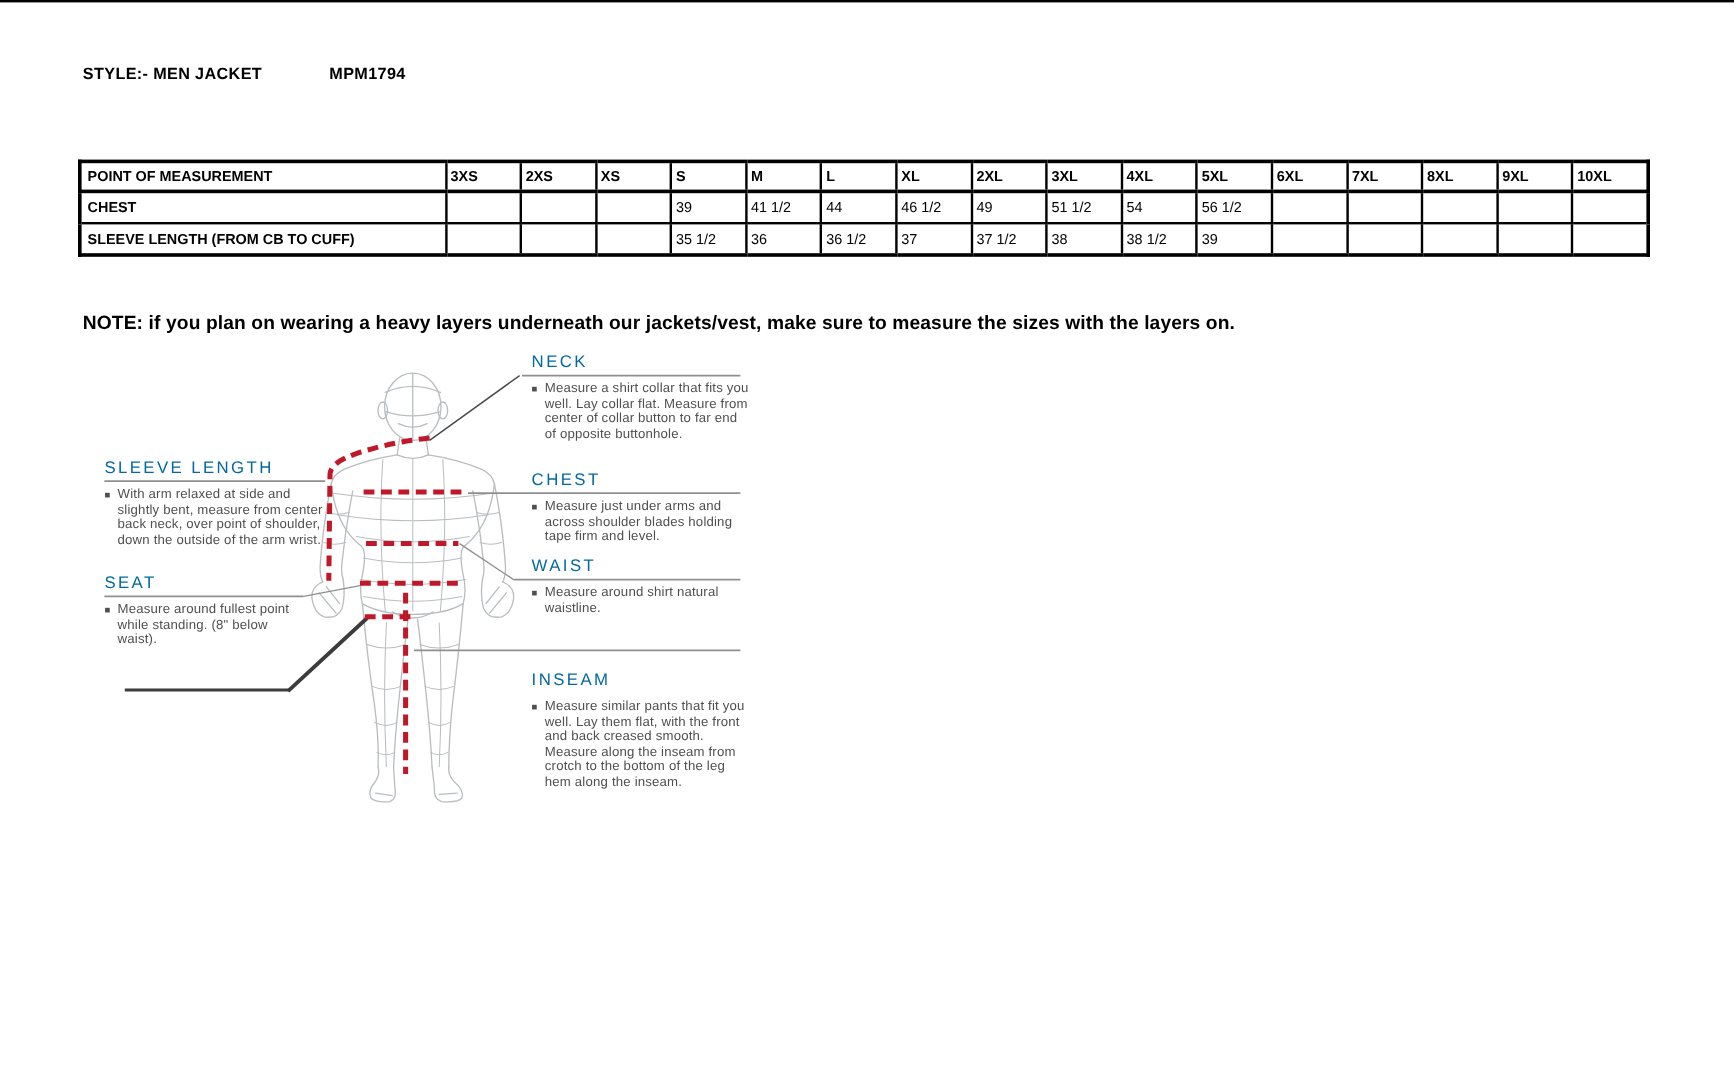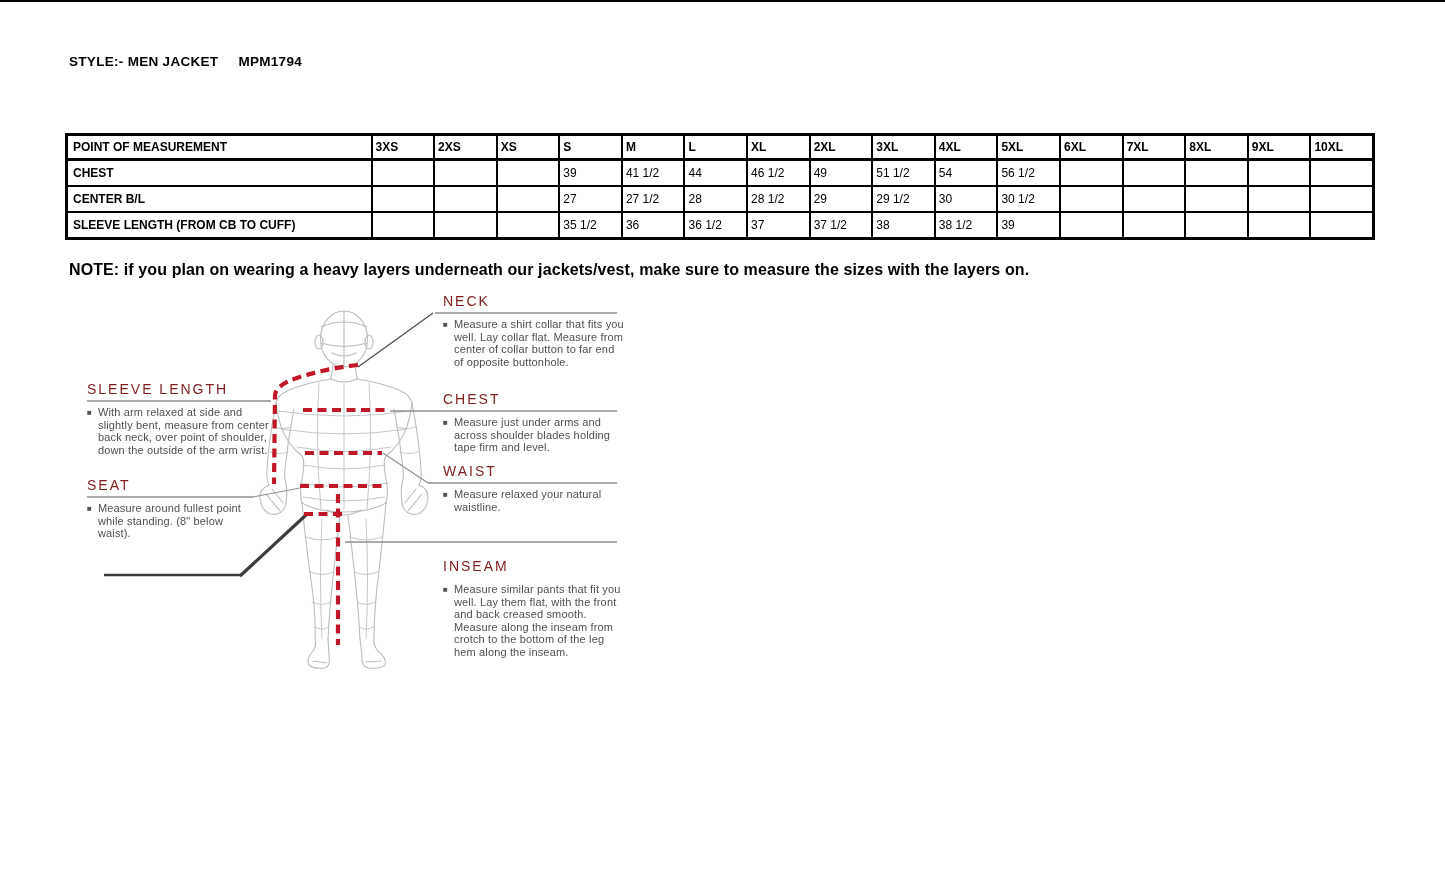--- a/index.html
+++ b/index.html
@@ -12,21 +12,21 @@
     border-top:2px solid #000;
     overflow:hidden;
     --red:#c01828;
     --figure:#b9bdc0;
     --rule:#8f8f8f;
     --anno:#4f4f4f;
   }
   
   .doc-title{
     position:absolute;left:69px;top:52px;
-    display:flex;gap:20px;
+    display:flex;gap:56px;
     font-size:13.5px;font-weight:bold;letter-spacing:.3px;text-align:right;
   }
   
   table.size-table{
     position:absolute;left:65px;top:131px;
     width:1307px;
     border-collapse:collapse;table-layout:fixed;
     font-size:12px;
   }
   table.size-table th, table.size-table td{
@@ -50,21 +50,21 @@
   
   .note{
     position:absolute;left:69px;top:259px;margin:0;
     font-size:16px;font-weight:bold;letter-spacing:.1px;
   }
   
   .diagram{position:absolute;left:55px;top:285px;width:640px;height:405px;}
   .diagram svg{position:absolute;left:0;top:0;}
   .anno-block{position:absolute;color:var(--anno);}
   .anno-heading{
-    font-size:14px;letter-spacing:2px;color:#7f1d1d;
+    font-size:14px;letter-spacing:2px;color:#0369a1;
     white-space:nowrap;
   }
   .anno-desc{
     display:flex;gap:6px;
     font-size:11px;line-height:12.6px;letter-spacing:.15px;color:#4f4f4f;
   }
   .anno-desc .bullet{font-size:8px;line-height:12px;margin-top:1px;}
   .thigh-desc{font-size:11.5px;line-height:14px;}
 </style>
 </head>
@@ -125,39 +125,20 @@
           <td></td>
           <td></td>
           <td>39</td>
           <td>41 1/2</td>
           <td>44</td>
           <td>46 1/2</td>
           <td>49</td>
           <td>51 1/2</td>
           <td>54</td>
           <td>56 1/2</td>
-          <td></td>
-          <td></td>
-          <td></td>
-          <td></td>
-          <td></td>
-        </tr>
-        <tr>
-          <th>CENTER B/L</th>
-          <td></td>
-          <td></td>
-          <td></td>
-          <td>27</td>
-          <td>27 1/2</td>
-          <td>28</td>
-          <td>28 1/2</td>
-          <td>29</td>
-          <td>29 1/2</td>
-          <td>30</td>
-          <td>30 1/2</td>
           <td></td>
           <td></td>
           <td></td>
           <td></td>
           <td></td>
         </tr>
         <tr>
           <th>SLEEVE LENGTH (FROM CB TO CUFF)</th>
           <td></td>
           <td></td>
@@ -294,21 +275,21 @@
       <div class="anno-desc" style="margin-top:9px;">
         <span class="bullet">■</span>
         <span>Measure just under arms and across shoulder blades holding tape firm and level.</span>
       </div>
     </div>
 
     <div class="anno-block" style="left:388px;top:176px;width:170px;">
       <div class="anno-heading">WAIST</div>
       <div class="anno-desc" style="margin-top:9px;">
         <span class="bullet">■</span>
-        <span>Measure relaxed your natural waistline.</span>
+        <span>Measure around shirt natural waistline.</span>
       </div>
     </div>
 
     <div class="anno-block" style="left:388px;top:235px;width:184px;margin-top:36px;">
       <div class="anno-heading">INSEAM</div>
       <div class="anno-desc" style="margin-top:9px;">
         <span class="bullet">■</span>
         <span>Measure similar pants that fit you well. Lay them flat, with the front and back creased smooth. Measure along the inseam from crotch to the bottom of the leg hem along the inseam.</span>
       </div>
     </div>

